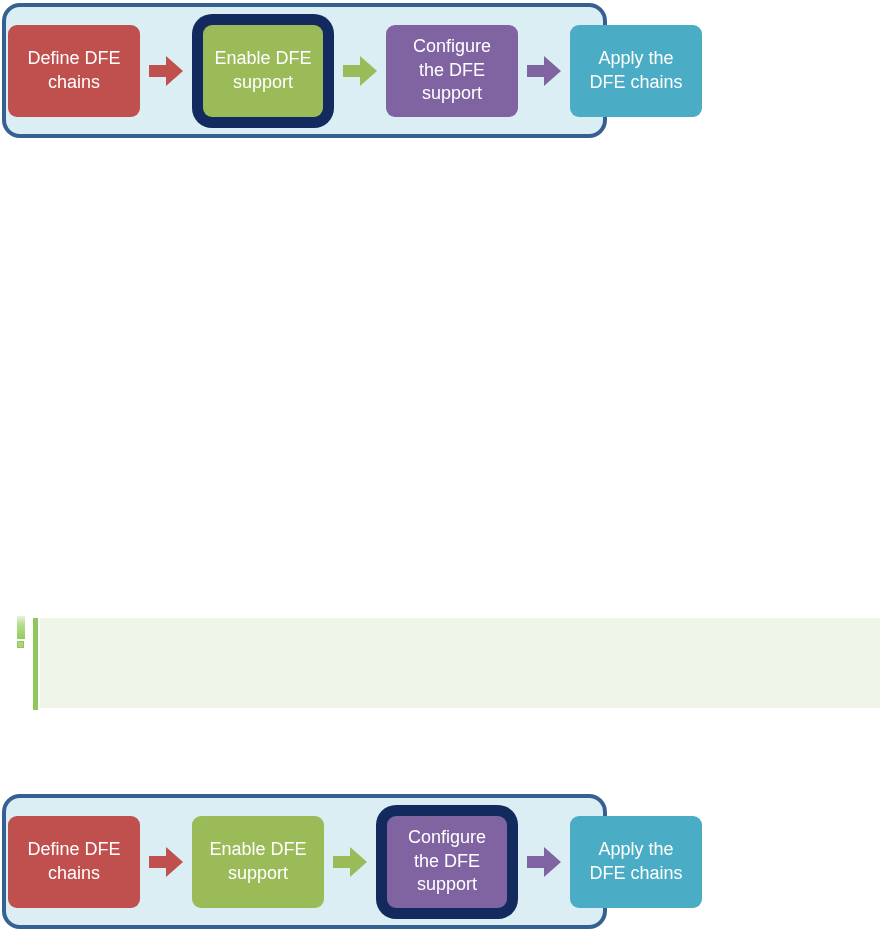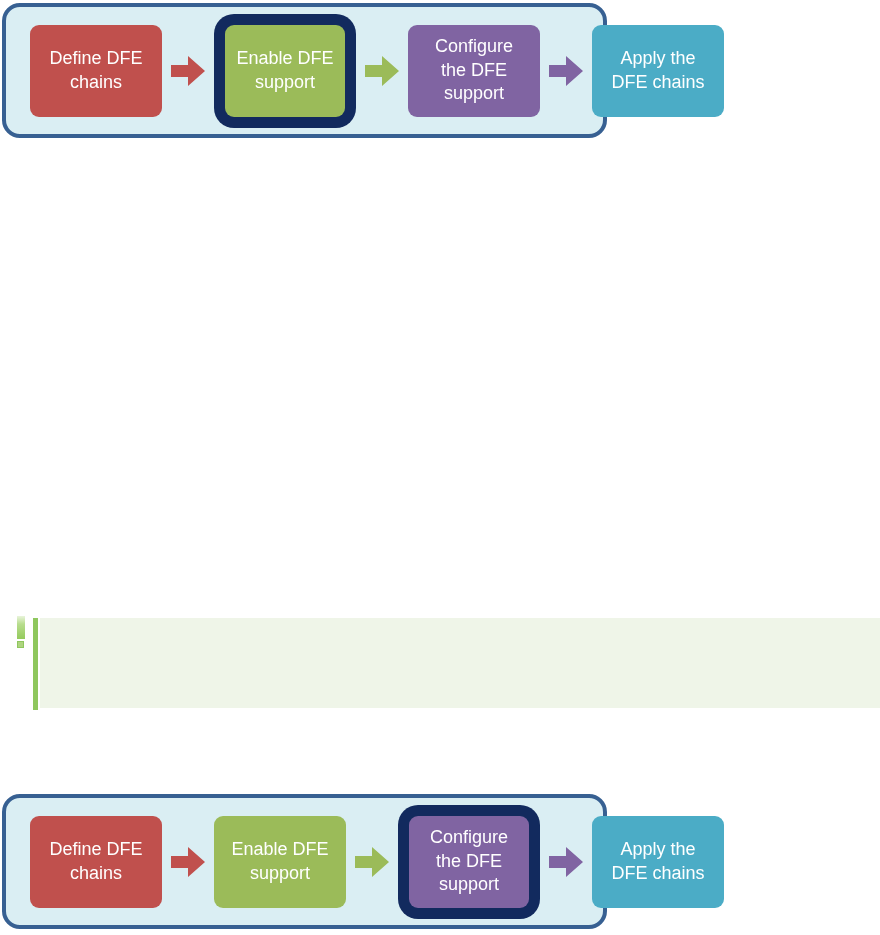--- a/index.html
+++ b/index.html
@@ -21,21 +21,21 @@
     position: absolute;
     left: 2px;
     width: 605px;
     height: 135px;
     box-sizing: border-box;
     background: #DAEEF3;
     border: 4px solid #376092;
     border-radius: 18px;
     display: flex;
     align-items: center;
-    padding: 0 24px;
+    padding: 0 2px;
   }
   #flow-top { top: 3px; }
   #flow-bottom { top: 794px; }
 
   .step {
     width: 132px;
     height: 92px;
     border-radius: 9px;
     color: #ffffff;
     display: flex;

